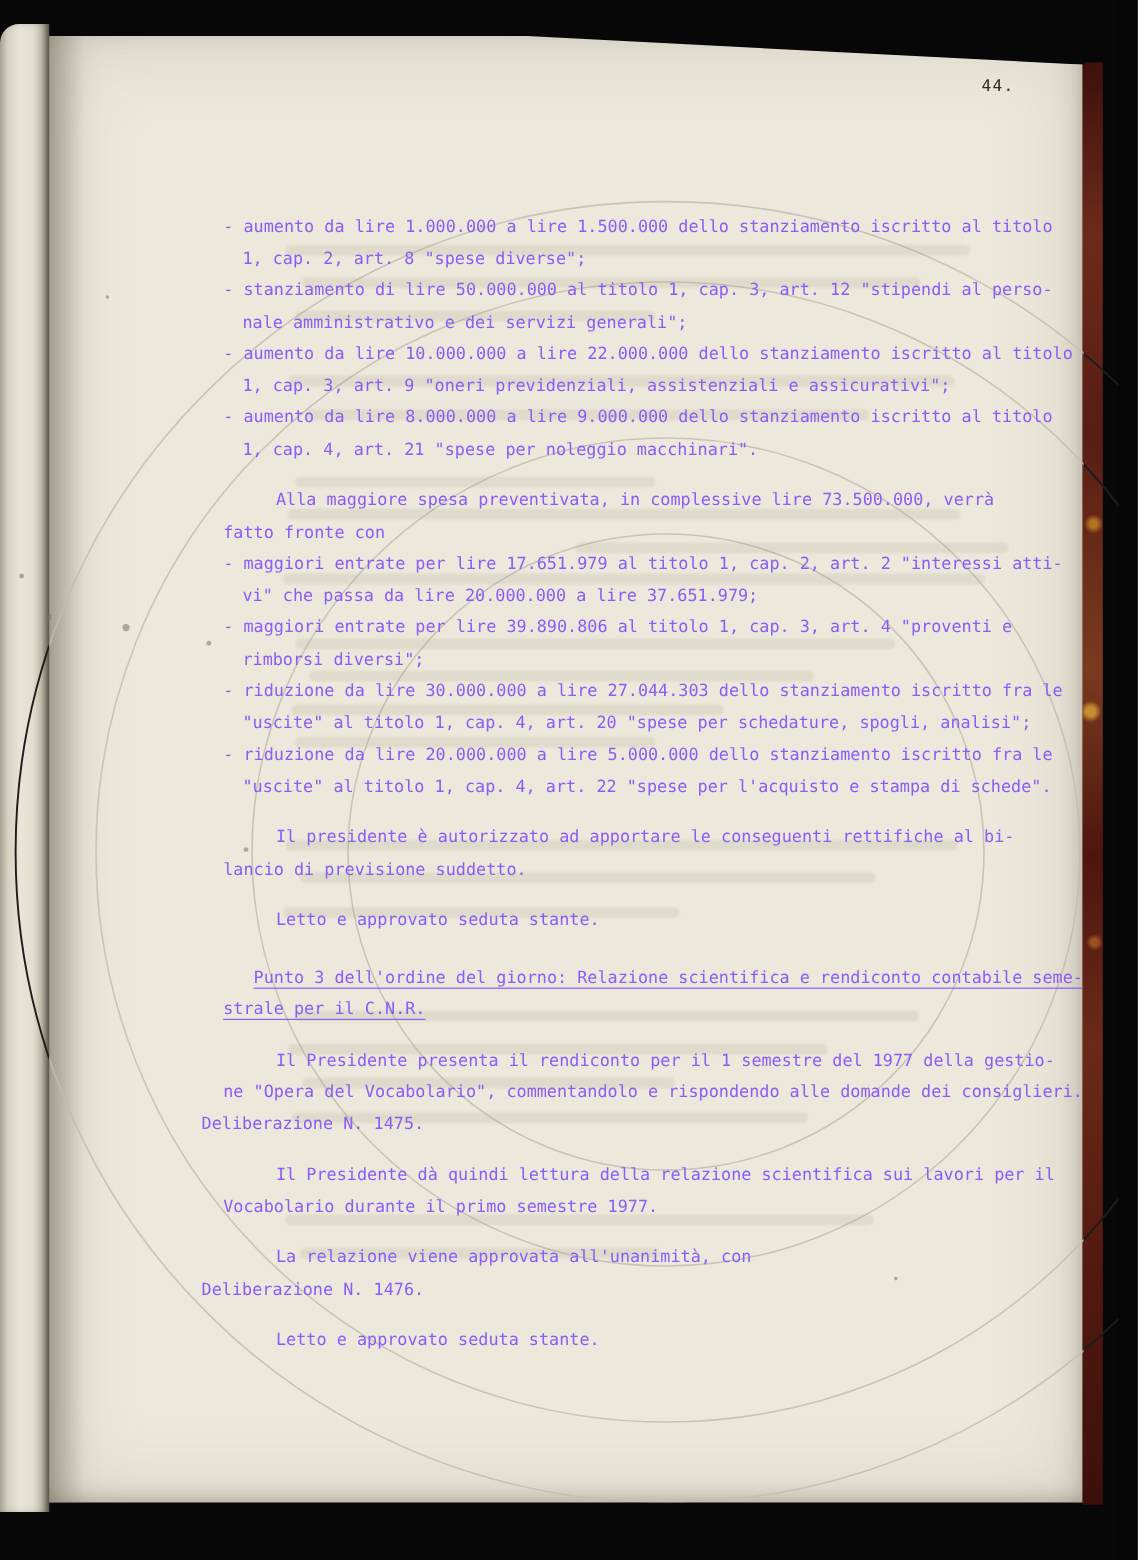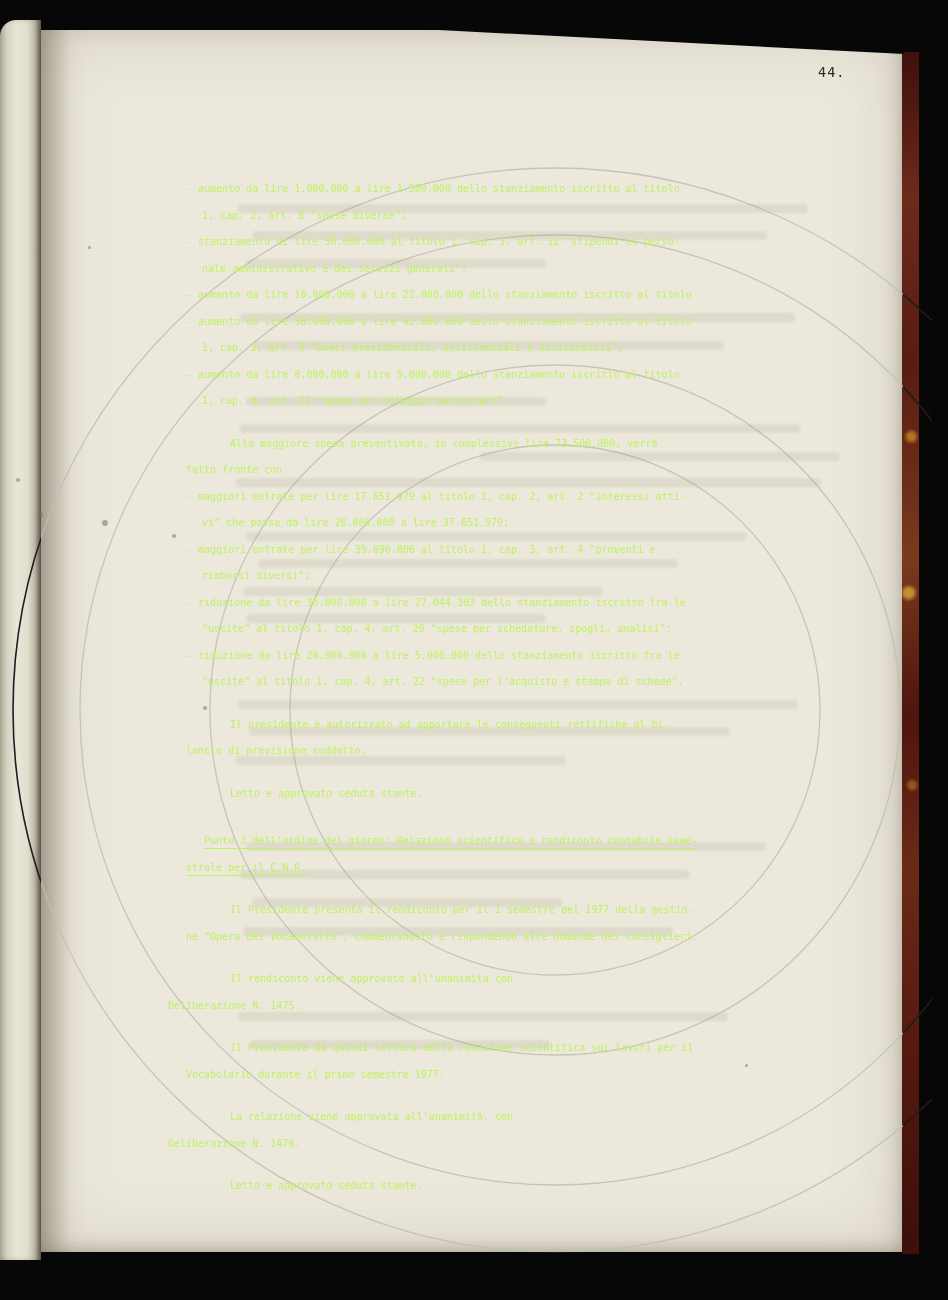--- a/index.html
+++ b/index.html
@@ -38,22 +38,22 @@
   
   .wm{position:absolute;left:0;top:0;z-index:4;pointer-events:none;}
 
   
   .ghost{position:absolute;z-index:4;height:9px;border-radius:4px;
     background:rgba(146,146,120,.15);filter:blur(.8px);}
 
   .speck{position:absolute;border-radius:50%;background:rgba(120,113,96,.55);filter:blur(.4px);z-index:4;}
 
   
-  .textblock{position:absolute;left:186px;top:176px;z-index:6;color:#bef264;
-    font-size:10px;line-height:26.5px;letter-spacing:0;}
+  .textblock{position:absolute;left:186px;top:176px;z-index:6;color:#8b5cf6;
+    font-size:14px;line-height:26.5px;letter-spacing:0;}
   .line{white-space:pre;}
   .line.item{padding-left:16px;text-indent:-16px;}
   .line.cont{padding-left:16px;}
   .line.indent{padding-left:44px;margin-top:16px;}
   .line.delib{margin-left:-18px;}
   .line.heading{text-decoration:underline;text-underline-offset:4px;text-decoration-thickness:1.1px;}
   .line.gap{margin-top:21px;text-align:right;}
 
   .page-number{position:absolute;left:818px;top:64px;z-index:6;color:#2e2b25;
     font-size:13.5px;letter-spacing:1px;}
@@ -130,42 +130,40 @@
   <div class="cover-edge"></div>
 
   <div class="page-number">44.</div>
 
   <div class="textblock">
       <div class="line item">- aumento da lire 1.000.000 a lire 1.500.000 dello stanziamento iscritto al titolo</div>
       <div class="line cont">1, cap. 2, art. 8 "spese diverse";</div>
       <div class="line item">- stanziamento di lire 50.000.000 al titolo 1, cap. 3, art. 12 "stipendi al perso-</div>
       <div class="line cont">nale amministrativo e dei servizi generali";</div>
       <div class="line item">- aumento da lire 10.000.000 a lire 22.000.000 dello stanziamento iscritto al titolo</div>
-      <div class="line item">- aumento da lire 38.000.000 a lire 42.000.000 dello stanziamento iscritto al titolo</div>
       <div class="line cont">1, cap. 3, art. 9 "oneri previdenziali, assistenziali e assicurativi";</div>
       <div class="line item">- aumento da lire 8.000.000 a lire 9.000.000 dello stanziamento iscritto al titolo</div>
       <div class="line cont">1, cap. 4, art. 21 "spese per noleggio macchinari".</div>
       <div class="line indent">Alla maggiore spesa preventivata, in complessive lire 73.500.000, verrà</div>
       <div class="line flush">fatto fronte con</div>
       <div class="line item">- maggiori entrate per lire 17.651.979 al titolo 1, cap. 2, art. 2 "interessi atti-</div>
       <div class="line cont">vi" che passa da lire 20.000.000 a lire 37.651.979;</div>
       <div class="line item">- maggiori entrate per lire 39.890.806 al titolo 1, cap. 3, art. 4 "proventi e</div>
       <div class="line cont">rimborsi diversi";</div>
       <div class="line item">- riduzione da lire 30.000.000 a lire 27.044.303 dello stanziamento iscritto fra le</div>
       <div class="line cont">"uscite" al titolo 1, cap. 4, art. 20 "spese per schedature, spogli, analisi";</div>
       <div class="line item">- riduzione da lire 20.000.000 a lire 5.000.000 dello stanziamento iscritto fra le</div>
       <div class="line cont">"uscite" al titolo 1, cap. 4, art. 22 "spese per l'acquisto e stampa di schede".</div>
       <div class="line indent">Il presidente è autorizzato ad apportare le conseguenti rettifiche al bi-</div>
       <div class="line flush">lancio di previsione suddetto.</div>
       <div class="line indent">Letto e approvato seduta stante.</div>
       <div class="line heading gap">Punto 3 dell'ordine del giorno: Relazione scientifica e rendiconto contabile seme-</div>
       <div class="line heading">strale per il C.N.R.</div>
       <div class="line indent">Il Presidente presenta il rendiconto per il 1 semestre del 1977 della gestio-</div>
       <div class="line flush">ne "Opera del Vocabolario", commentandolo e rispondendo alle domande dei consiglieri.</div>
-      <div class="line indent">Il rendiconto viene approvato all'unanimità con</div>
       <div class="line delib">Deliberazione N. 1475.</div>
       <div class="line indent">Il Presidente dà quindi lettura della relazione scientifica sui lavori per il</div>
       <div class="line flush">Vocabolario durante il primo semestre 1977.</div>
       <div class="line indent">La relazione viene approvata all'unanimità, con</div>
       <div class="line delib">Deliberazione N. 1476.</div>
       <div class="line indent">Letto e approvato seduta stante.</div>
     </div>
 
 </div>
 

